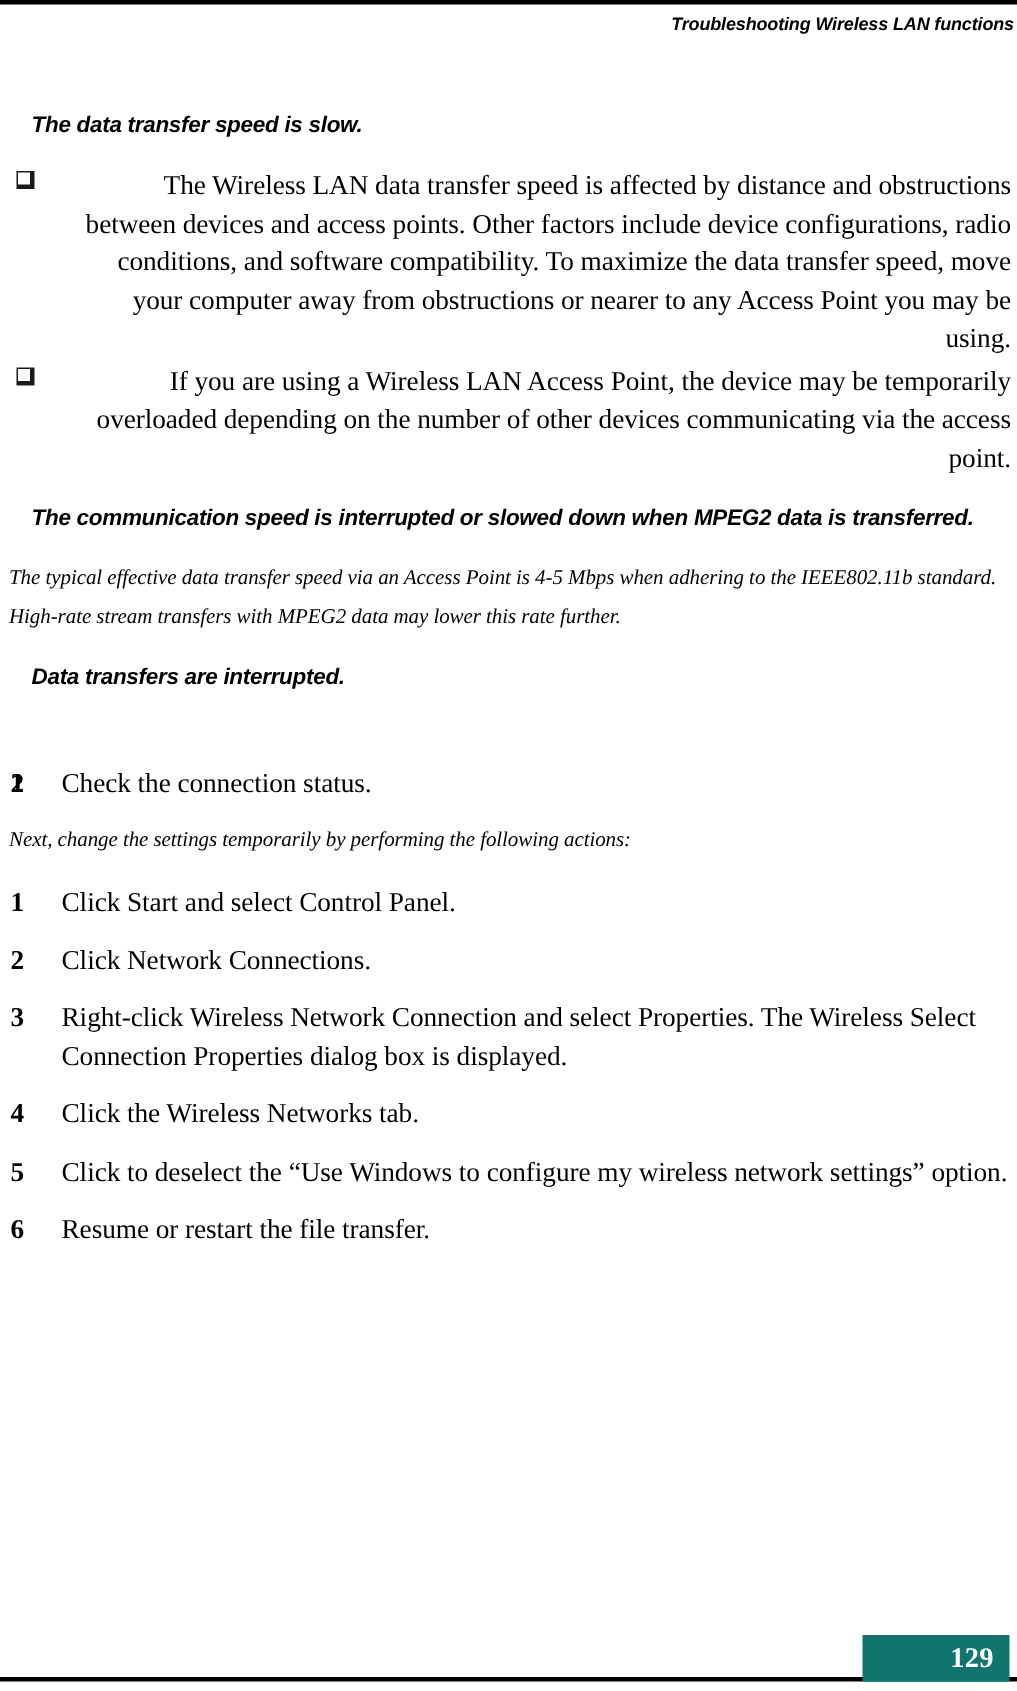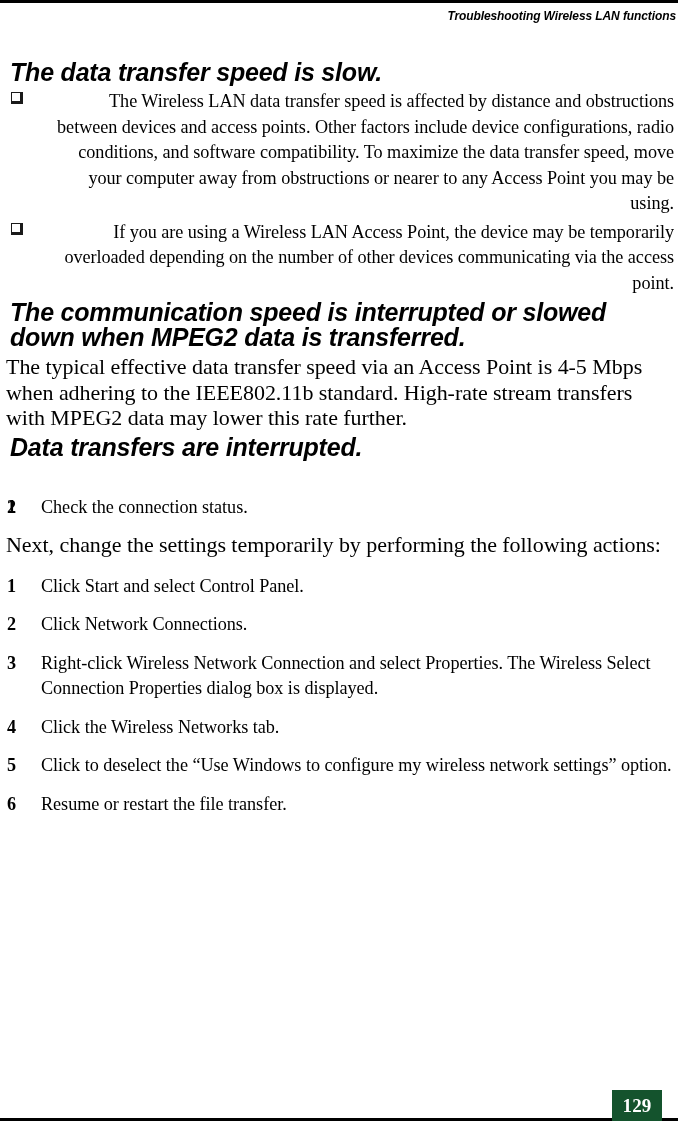--- a/index.html
+++ b/index.html
@@ -47,35 +47,36 @@
     position: absolute;
     top: 56px;
     left: 6px;
     width: 668px;
   }
 
   h2.section-head {
     font-family: "Liberation Sans", "DejaVu Sans", sans-serif;
     font-style: italic;
     font-weight: bold;
-    font-size: 25px;
+    font-size: 15px;
     line-height: 25px;
-    margin: 4px;
+    margin: 15px;
     padding: 0;
     letter-spacing: -0.2px;
   }
   .head-gap-1 { margin-top: 0; margin-bottom: 13px; }
   .head-gap-2 { margin-top: 33px; margin-bottom: 14px; }
   .head-gap-3 { margin-top: 34px; margin-bottom: 14px; }
 
   p.body-text {
     margin: 0 0 0 0;
-    font-size: 22px;
+    font-size: 14px;
     line-height: 25.5px;
     letter-spacing: -0.05px;
+    font-style: italic;
   }
 
   
   ul.bullet-list {
     list-style: none;
     margin: 0;
     padding: 0;
   }
   ul.bullet-list > li {
     position: relative;
@@ -132,34 +133,35 @@
   .footer-rule {
     position: absolute;
     left: 0;
     bottom: 6px;
     width: 678px;
     height: 3px;
     background: #000000;
   }
   .page-number-box {
     position: absolute;
-    right: 16px;
+    right: 5px;
     bottom: 6px;
     width: 50px;
     height: 31px;
-    background: #14532d;
+    background: #0f766e;
     color: #ffffff;
     display: flex;
     align-items: center;
     justify-content: center;
     font-family: "Liberation Serif", "DejaVu Serif", serif;
     font-weight: bold;
     font-size: 19px;
     line-height: 19px;
     letter-spacing: 0.2px;
+    padding-left: 48px;
   }
 </style>
 </head>
 <body>
 
 <div class="top-bar"></div>
 
 <div class="page-header">Troubleshooting Wireless LAN functions</div>
 
 <div class="content">

